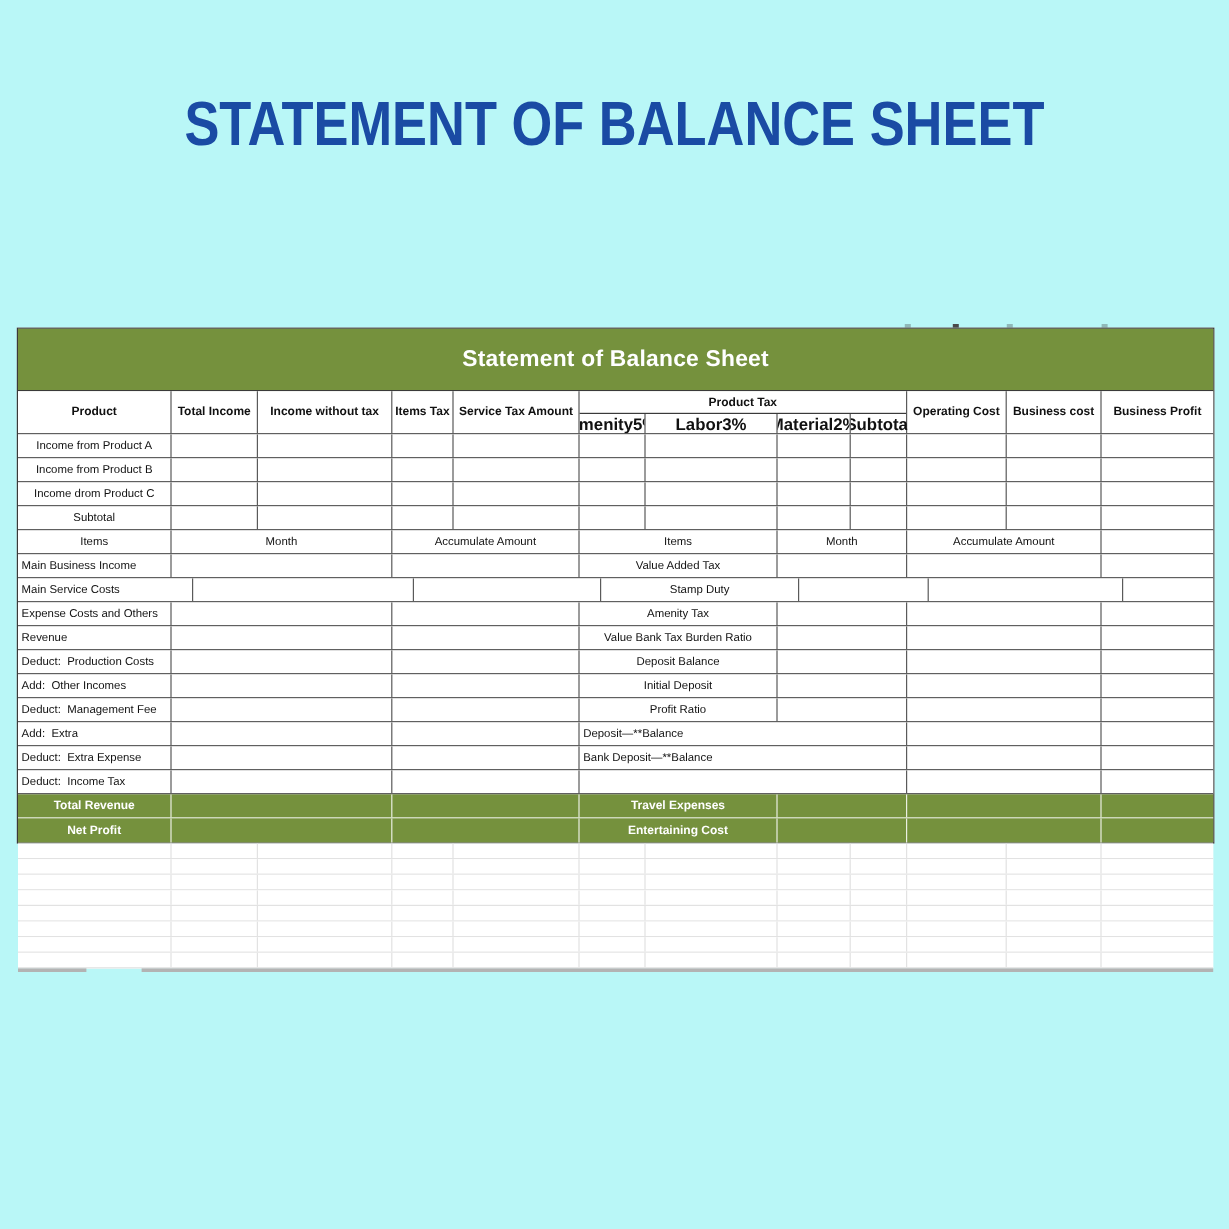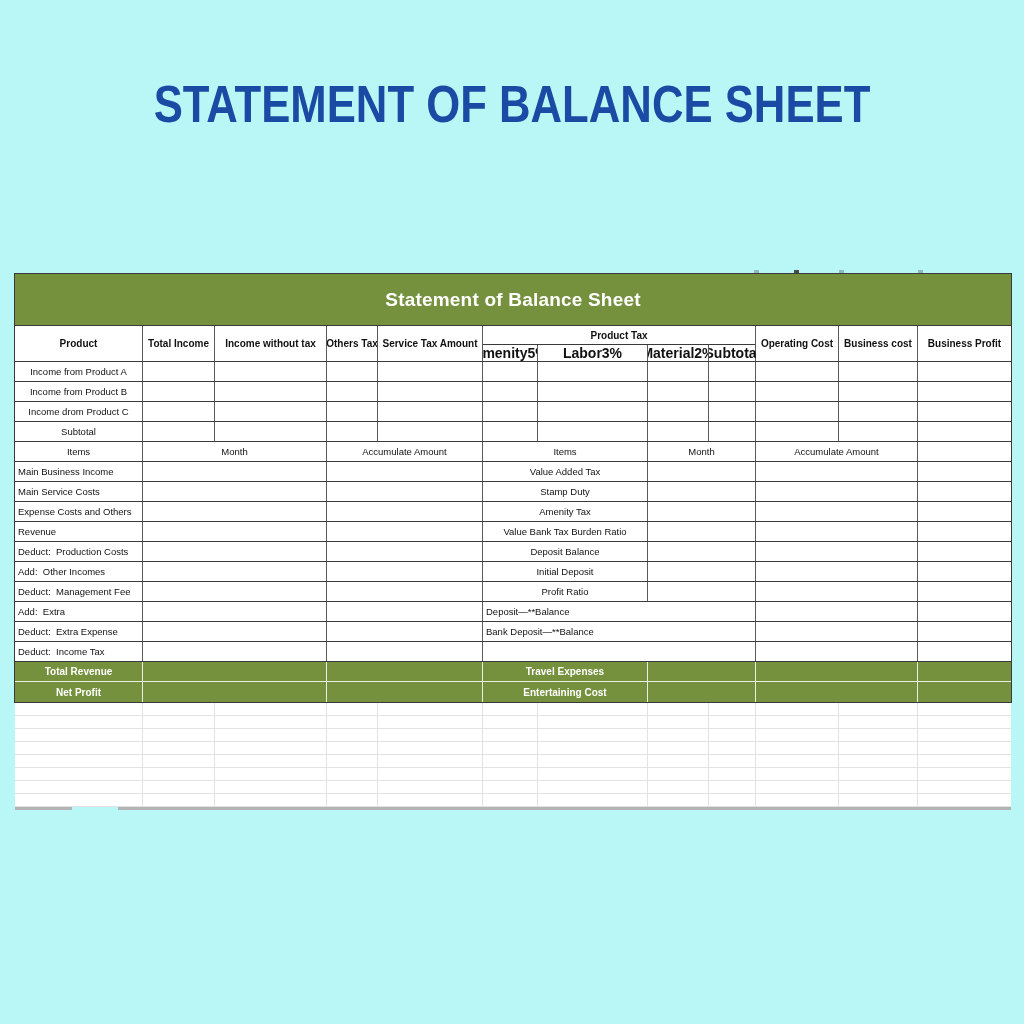--- a/index.html
+++ b/index.html
@@ -66,21 +66,21 @@
   <div class="tick faint-t" style="left:904px"></div>
 
   <div class="bordered">
     <div class="banner">
       <span>Statement of Balance Sheet</span>
     </div>
     <div id="s1h" class="row hdrrow">
         <div class="c h" style="width: 128px;">Product</div>
         <div class="c h" style="width: 72px;">Total Income</div>
         <div class="c h" style="width: 112px;">Income without tax</div>
-        <div class="c h" style="width: 51px;">Others Tax</div>
+        <div class="c h" style="width: 51px;">Items Tax</div>
         <div class="c h" style="width: 105px;">Service Tax Amount</div>
         <div class="group" style="width: 273px;">
           <div class="top">Product Tax</div>
           <div class="sub">
             <div class="c" style="width: 55px;">Amenity5%</div>
             <div class="c" style="width: 110px;">Labor3%</div>
             <div class="c" style="width: 61px;">Material2%</div>
             <div class="c last" style="width: 47px;">Subtotal</div>
           </div>
         </div>
@@ -159,21 +159,21 @@
         <div class="row norm">
           <div class="c leftal" style="width: 128px;">Main Business Income</div>
           <div class="c" style="width: 184px;"></div>
           <div class="c" style="width: 156px;"></div>
           <div class="c" style="width: 165px;">Value Added Tax</div>
           <div class="c" style="width: 108px;"></div>
           <div class="c" style="width: 162px;"></div>
           <div class="c last" style="width: 93px;"></div>
         </div>
         <div class="row norm">
-          <div class="c leftal" style="width: 128px;">Main Service Costs</div>
+          <div class="c leftal" style="width: 146px;">Main Service Costs</div>
           <div class="c" style="width: 184px;"></div>
           <div class="c" style="width: 156px;"></div>
           <div class="c" style="width: 165px;">Stamp Duty</div>
           <div class="c" style="width: 108px;"></div>
           <div class="c" style="width: 162px;"></div>
           <div class="c last" style="width: 93px;"></div>
         </div>
         <div class="row norm">
           <div class="c leftal" style="width: 128px;">Expense Costs and Others</div>
           <div class="c" style="width: 184px;"></div>

